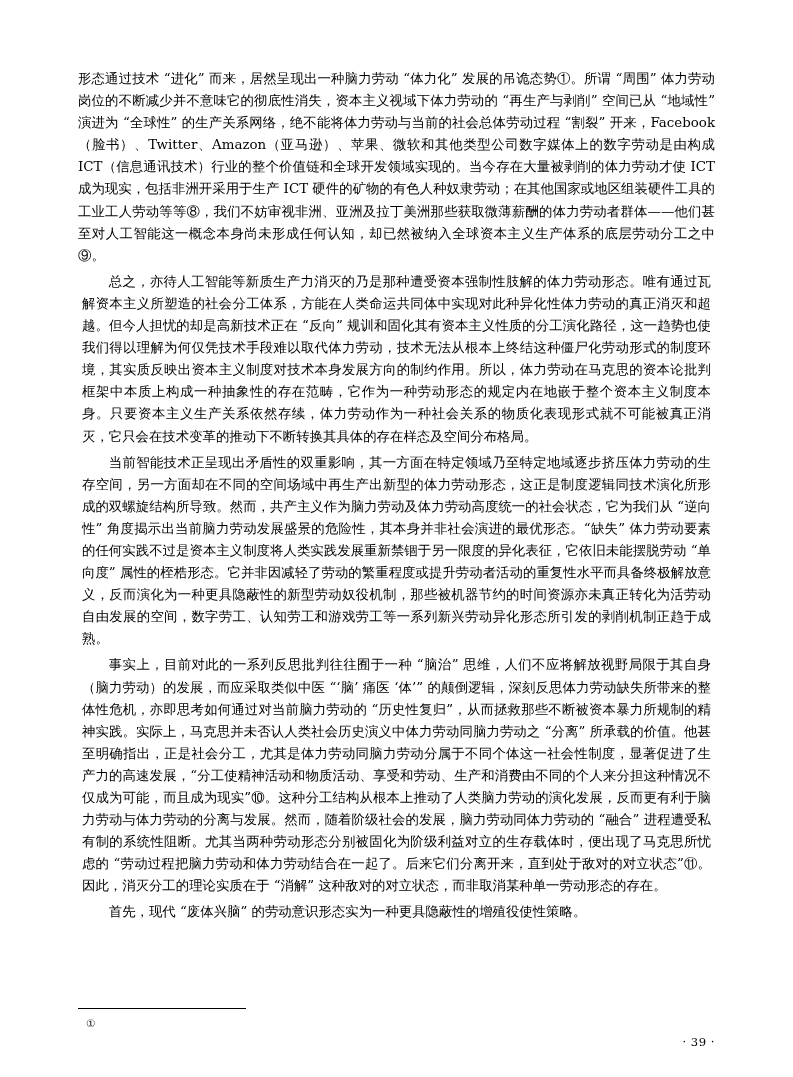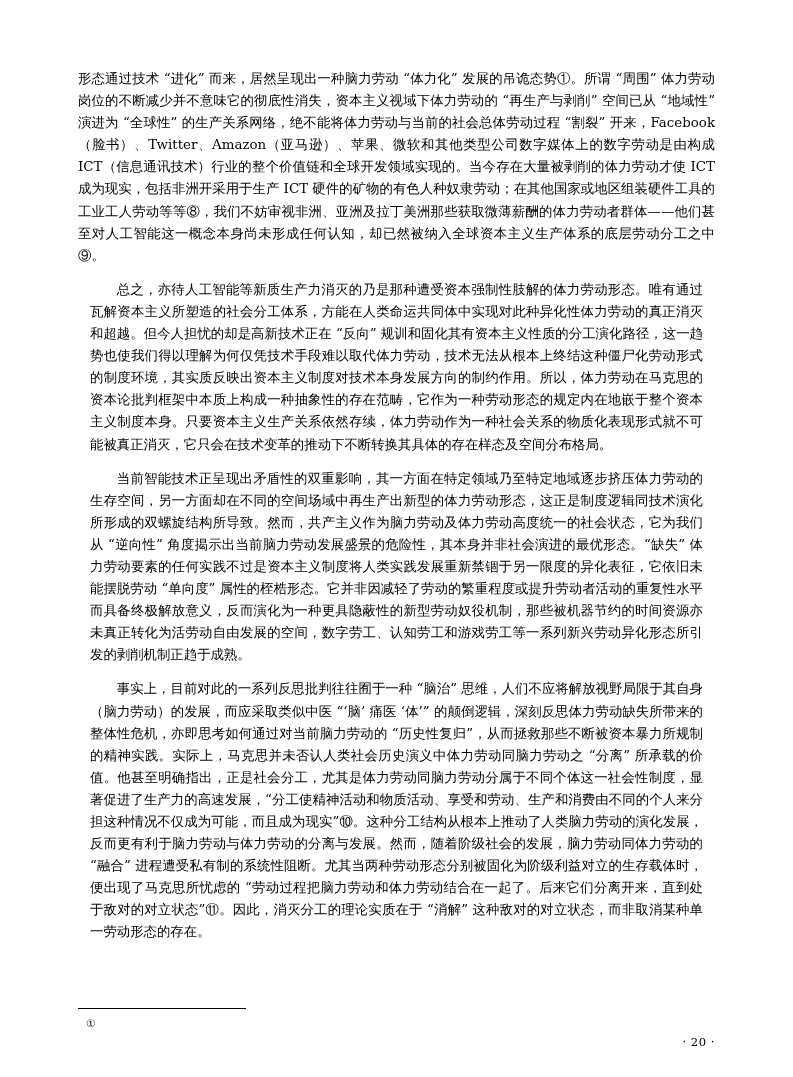--- a/index.html
+++ b/index.html
@@ -24,21 +24,21 @@
     padding: 68px 78px 40px 78px;
   }
   .body-text {
     font-size: 13.4px;
     line-height: 22.1px;
     text-align: justify;
     text-justify: inter-ideograph;
     letter-spacing: 0px;
   }
   p.para {
-    margin: 12px;
+    margin: 4px;
     text-indent: 2em;
   }
   p.cont {
     margin: 0;
     text-indent: 0;
   }
   .footnote-area {
     position: absolute;
     left: 78px;
     bottom: 62px;
@@ -76,24 +76,25 @@
 </head>
 <body>
 
 <div class="page">
 
   <div class="body-text">
     <p class="para cont">形态通过技术 “进化” 而来，居然呈现出一种脑力劳动 “体力化” 发展的吊诡态势①。所谓 “周围” 体力劳动岗位的不断减少并不意味它的彻底性消失，资本主义视域下体力劳动的 “再生产与剥削” 空间已从 “地域性” 演进为 “全球性” 的生产关系网络，绝不能将体力劳动与当前的社会总体劳动过程 “割裂” 开来，Facebook（脸书）、Twitter、Amazon（亚马逊）、苹果、微软和其他类型公司数字媒体上的数字劳动是由构成 ICT（信息通讯技术）行业的整个价值链和全球开发领域实现的。当今存在大量被剥削的体力劳动才使 ICT 成为现实，包括非洲开采用于生产 ICT 硬件的矿物的有色人种奴隶劳动；在其他国家或地区组装硬件工具的工业工人劳动等等⑧，我们不妨审视非洲、亚洲及拉丁美洲那些获取微薄薪酬的体力劳动者群体——他们甚至对人工智能这一概念本身尚未形成任何认知，却已然被纳入全球资本主义生产体系的底层劳动分工之中⑨。</p>
     <p class="para">总之，亦待人工智能等新质生产力消灭的乃是那种遭受资本强制性肢解的体力劳动形态。唯有通过瓦解资本主义所塑造的社会分工体系，方能在人类命运共同体中实现对此种异化性体力劳动的真正消灭和超越。但今人担忧的却是高新技术正在 “反向” 规训和固化其有资本主义性质的分工演化路径，这一趋势也使我们得以理解为何仅凭技术手段难以取代体力劳动，技术无法从根本上终结这种僵尸化劳动形式的制度环境，其实质反映出资本主义制度对技术本身发展方向的制约作用。所以，体力劳动在马克思的资本论批判框架中本质上构成一种抽象性的存在范畴，它作为一种劳动形态的规定内在地嵌于整个资本主义制度本身。只要资本主义生产关系依然存续，体力劳动作为一种社会关系的物质化表现形式就不可能被真正消灭，它只会在技术变革的推动下不断转换其具体的存在样态及空间分布格局。</p>
     <p class="para">当前智能技术正呈现出矛盾性的双重影响，其一方面在特定领域乃至特定地域逐步挤压体力劳动的生存空间，另一方面却在不同的空间场域中再生产出新型的体力劳动形态，这正是制度逻辑同技术演化所形成的双螺旋结构所导致。然而，共产主义作为脑力劳动及体力劳动高度统一的社会状态，它为我们从 “逆向性” 角度揭示出当前脑力劳动发展盛景的危险性，其本身并非社会演进的最优形态。“缺失” 体力劳动要素的任何实践不过是资本主义制度将人类实践发展重新禁锢于另一限度的异化表征，它依旧未能摆脱劳动 “单向度” 属性的桎梏形态。它并非因减轻了劳动的繁重程度或提升劳动者活动的重复性水平而具备终极解放意义，反而演化为一种更具隐蔽性的新型劳动奴役机制，那些被机器节约的时间资源亦未真正转化为活劳动自由发展的空间，数字劳工、认知劳工和游戏劳工等一系列新兴劳动异化形态所引发的剥削机制正趋于成熟。</p>
     <p class="para">事实上，目前对此的一系列反思批判往往囿于一种 “脑治” 思维，人们不应将解放视野局限于其自身（脑力劳动）的发展，而应采取类似中医 “‘脑’ 痛医 ‘体’” 的颠倒逻辑，深刻反思体力劳动缺失所带来的整体性危机，亦即思考如何通过对当前脑力劳动的 “历史性复归”，从而拯救那些不断被资本暴力所规制的精神实践。实际上，马克思并未否认人类社会历史演义中体力劳动同脑力劳动之 “分离” 所承载的价值。他甚至明确指出，正是社会分工，尤其是体力劳动同脑力劳动分属于不同个体这一社会性制度，显著促进了生产力的高速发展，“分工使精神活动和物质活动、享受和劳动、生产和消费由不同的个人来分担这种情况不仅成为可能，而且成为现实”⑩。这种分工结构从根本上推动了人类脑力劳动的演化发展，反而更有利于脑力劳动与体力劳动的分离与发展。然而，随着阶级社会的发展，脑力劳动同体力劳动的 “融合” 进程遭受私有制的系统性阻断。尤其当两种劳动形态分别被固化为阶级利益对立的生存载体时，便出现了马克思所忧虑的 “劳动过程把脑力劳动和体力劳动结合在一起了。后来它们分离开来，直到处于敌对的对立状态”⑪。因此，消灭分工的理论实质在于 “消解” 这种敌对的对立状态，而非取消某种单一劳动形态的存在。</p>
+    <p class="para">首先，现代 “废体兴脑” 的劳动意识形态实为一种更具隐蔽性的增殖役使性策略。</p>
   </div>
 
   <div class="footnote-area">
     <div class="fn-rule"></div>
     <p class="fn-item">
       <span class="fn-marker">①</span>
     </p>
   </div>
 
-  <div class="page-number">· 20 ·</div>
+  <div class="page-number">· 39 ·</div>
 
 </div>
 
 </body></html>

